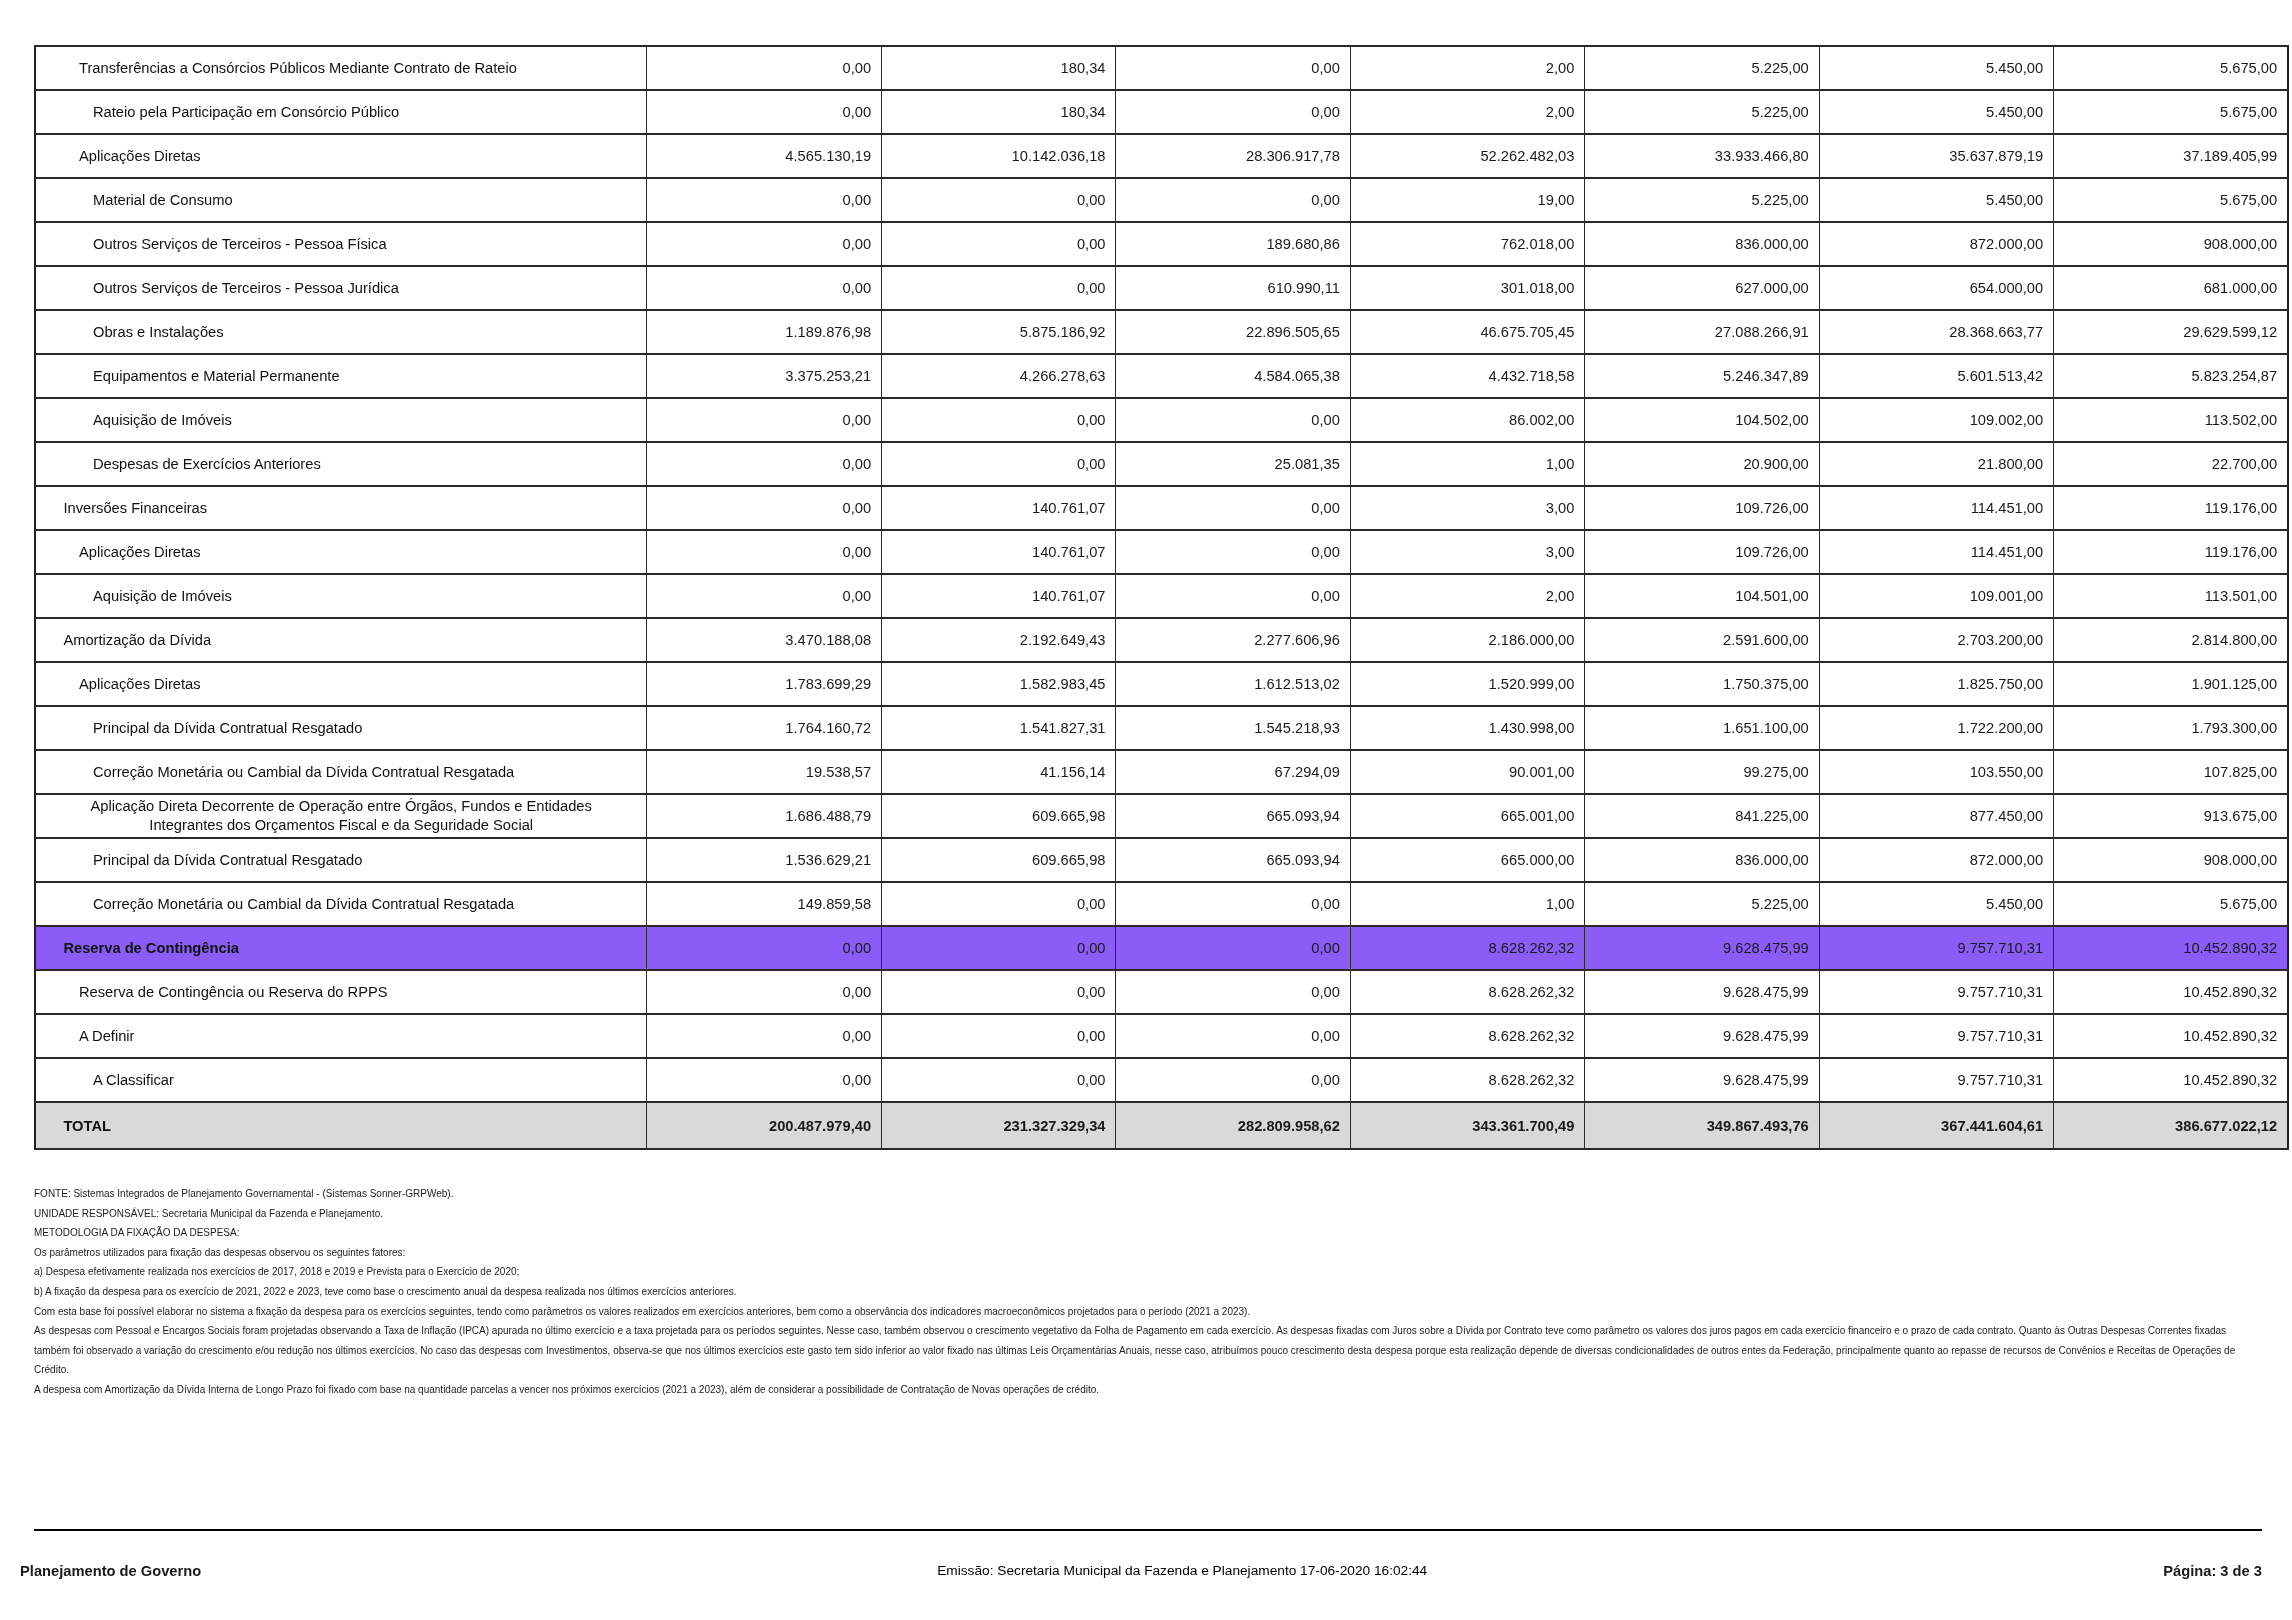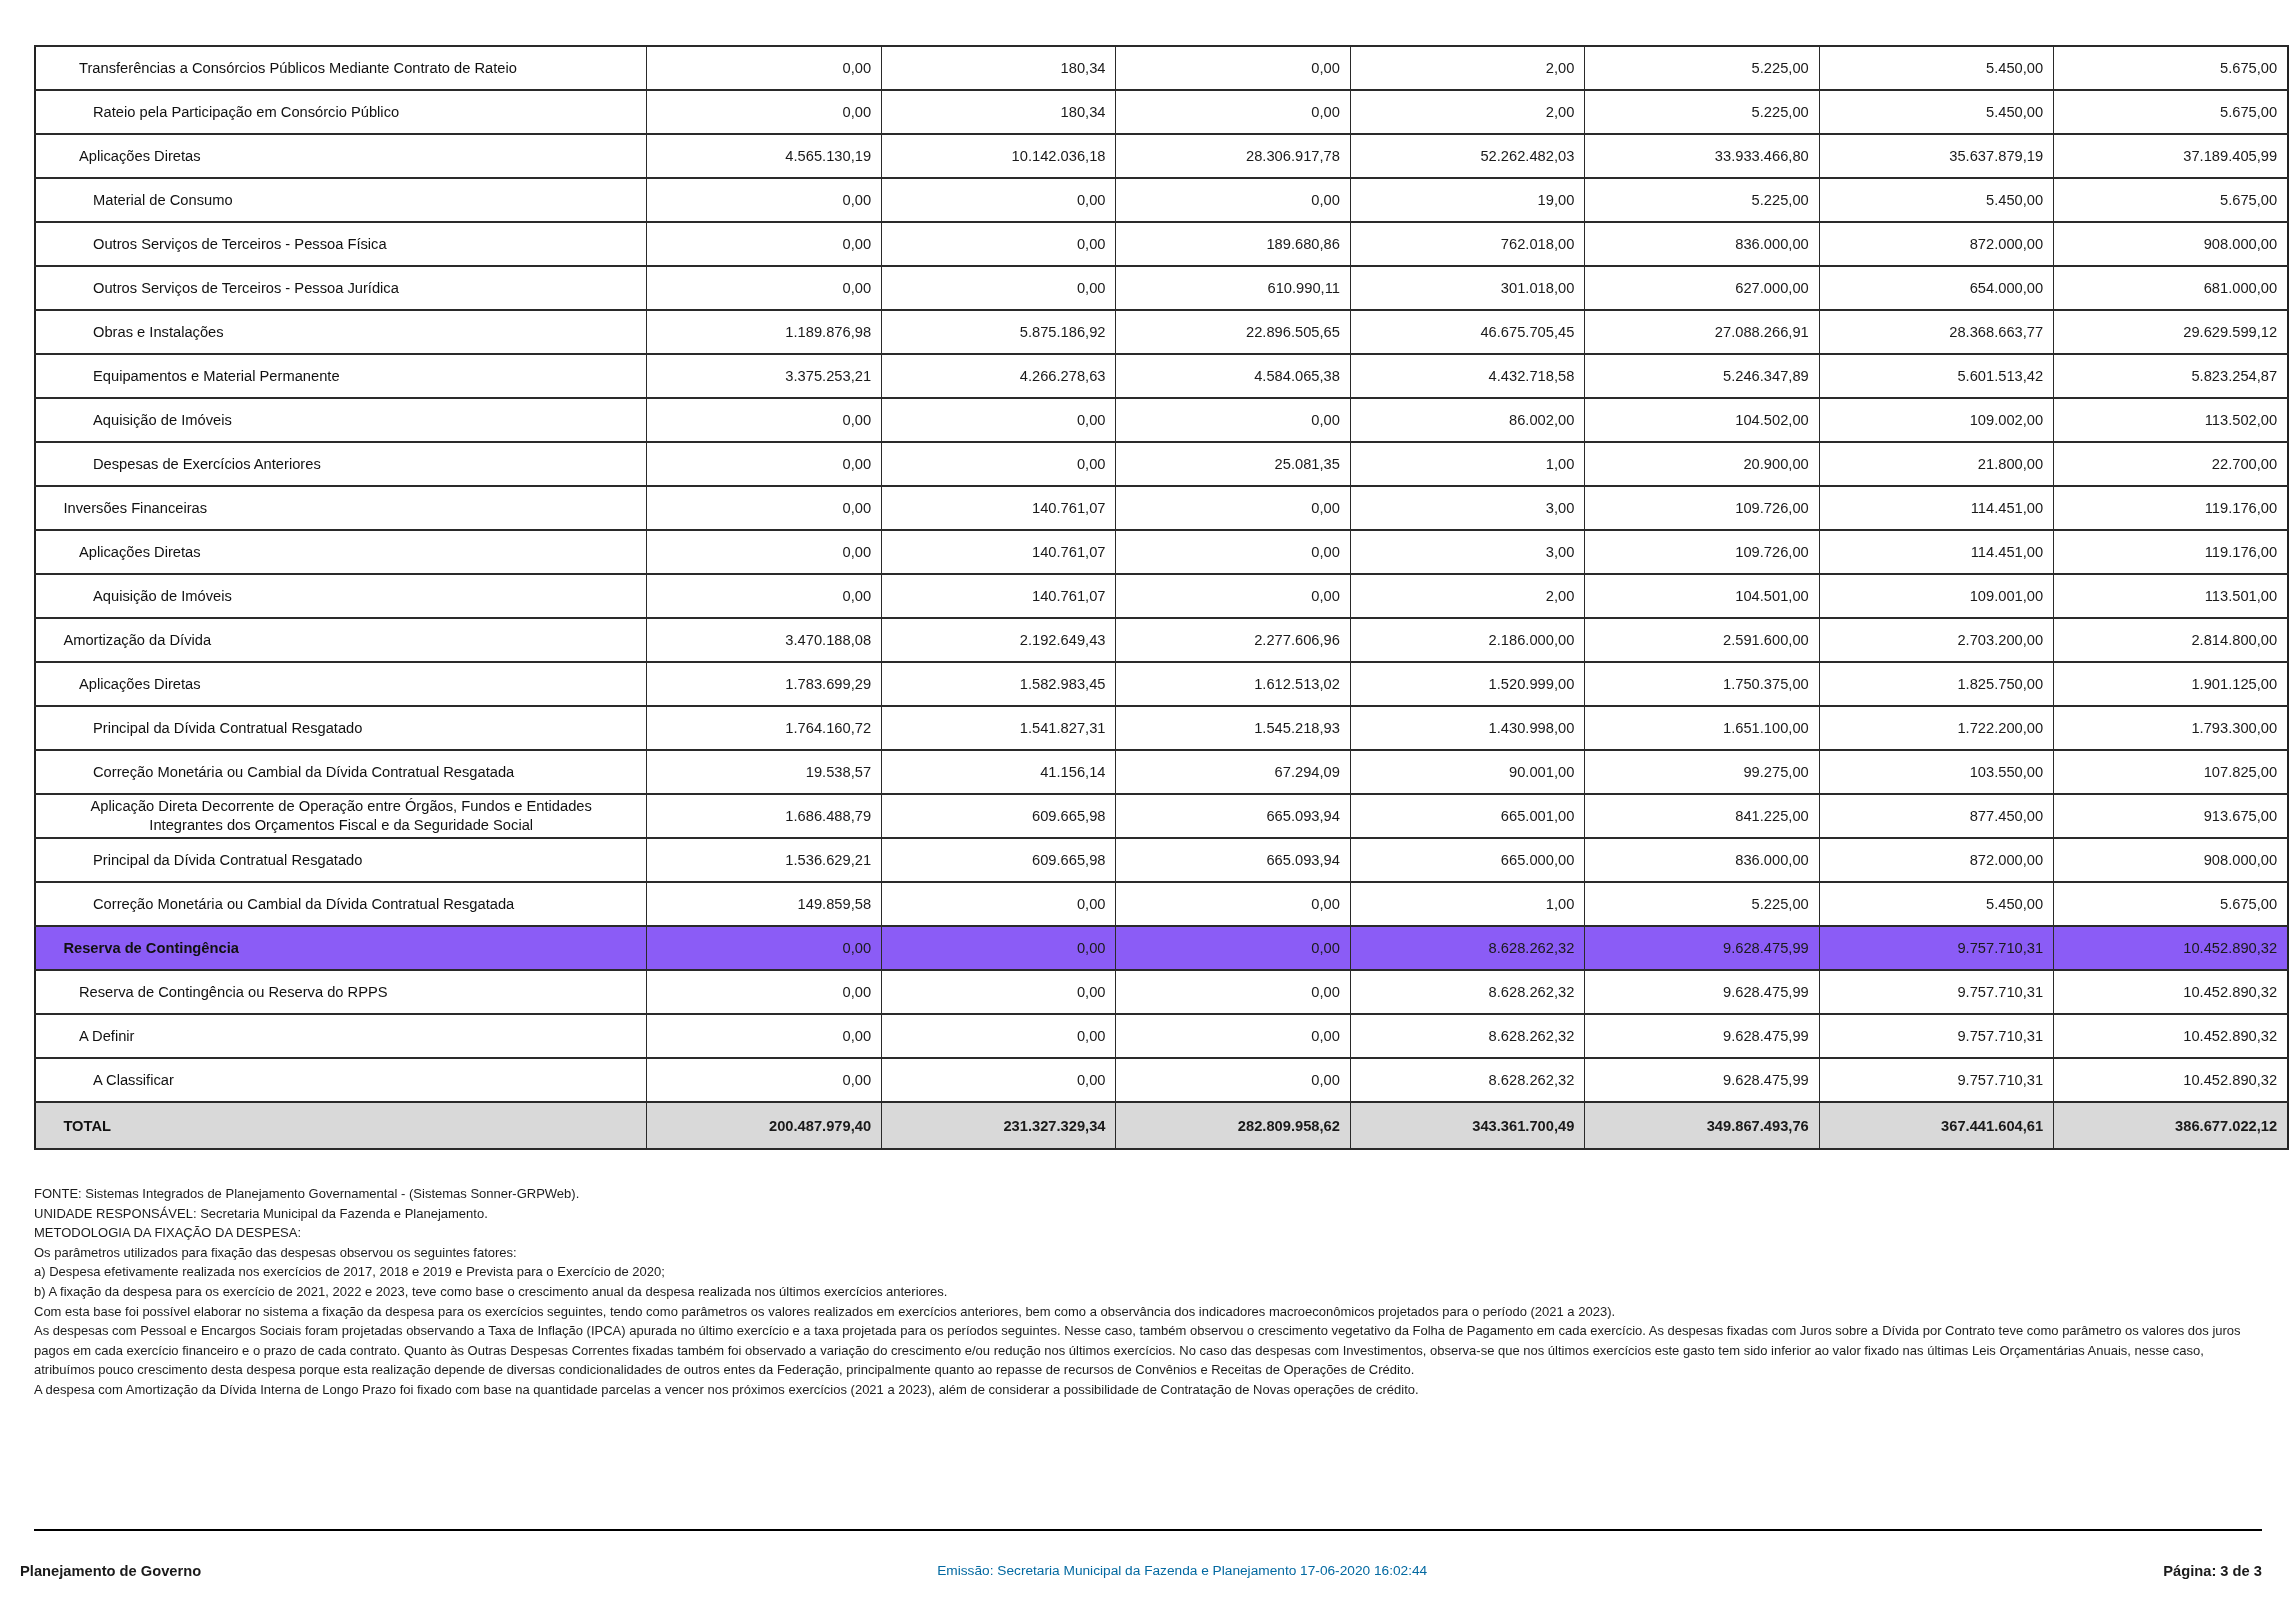--- a/index.html
+++ b/index.html
@@ -20,31 +20,31 @@
   .ind-0{padding-left:27.4px !important;}
   .ind-1{padding-left:43px !important;}
   .ind-2{padding-left:57px !important;}
   td.cwrap{white-space:normal !important;text-align:center !important;
            padding:2px 31px !important;line-height:18.6px;height:57px;}
   tr.section td{background:#8b5cf6;}
   tr.section td.label{font-weight:bold;}
   tr.total td{background:#d9d9d9;font-weight:bold;height:41px;margin-top:36px;}
 
   
-  .notes{position:absolute;left:34px;top:1184px;width:2227px;font-size:13px;
+  .notes{position:absolute;left:34px;top:1184px;width:2227px;font-size:10px;
          line-height:19.6px;color:#1c1c1c;}
   .notes p{margin:0;}
 
   
   .bottom-rule{position:absolute;left:34px;right:31px;top:1529px;
                border-top:2px solid #000;}
   .bottom-bar{position:absolute;left:20px;right:31px;top:1556px;height:29px;
               display:flex;align-items:center;font-size:14.7px;justify-content:center;}
   .bottom-bar .left{font-weight:bold;white-space:nowrap;}
-  .bottom-bar .center{flex:1;text-align:center;font-size:13.7px;color:#0369a1;white-space:nowrap;}
+  .bottom-bar .center{flex:1;text-align:center;font-size:13.7px;color:#000000;white-space:nowrap;}
   .bottom-bar .right{font-weight:bold;white-space:nowrap;}
 </style>
 </head>
 <body>
 
 <div class="page">
 
   <div class="tbl-wrap">
     <table class="budget">
       <colgroup>

